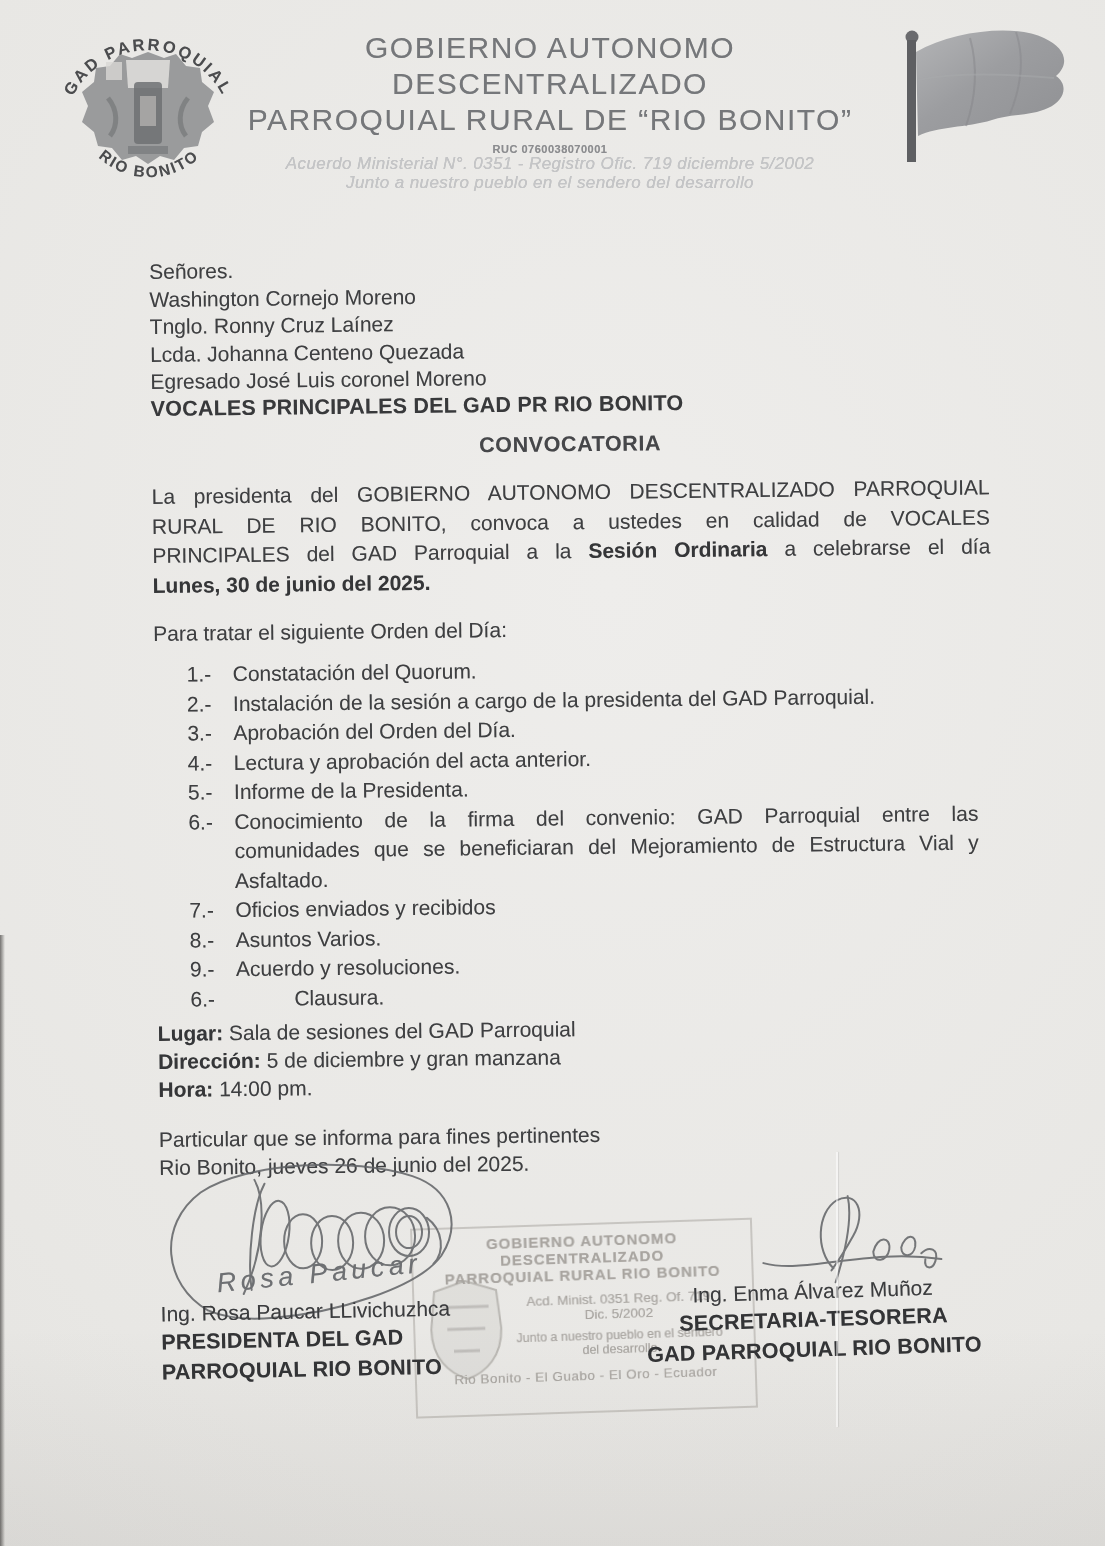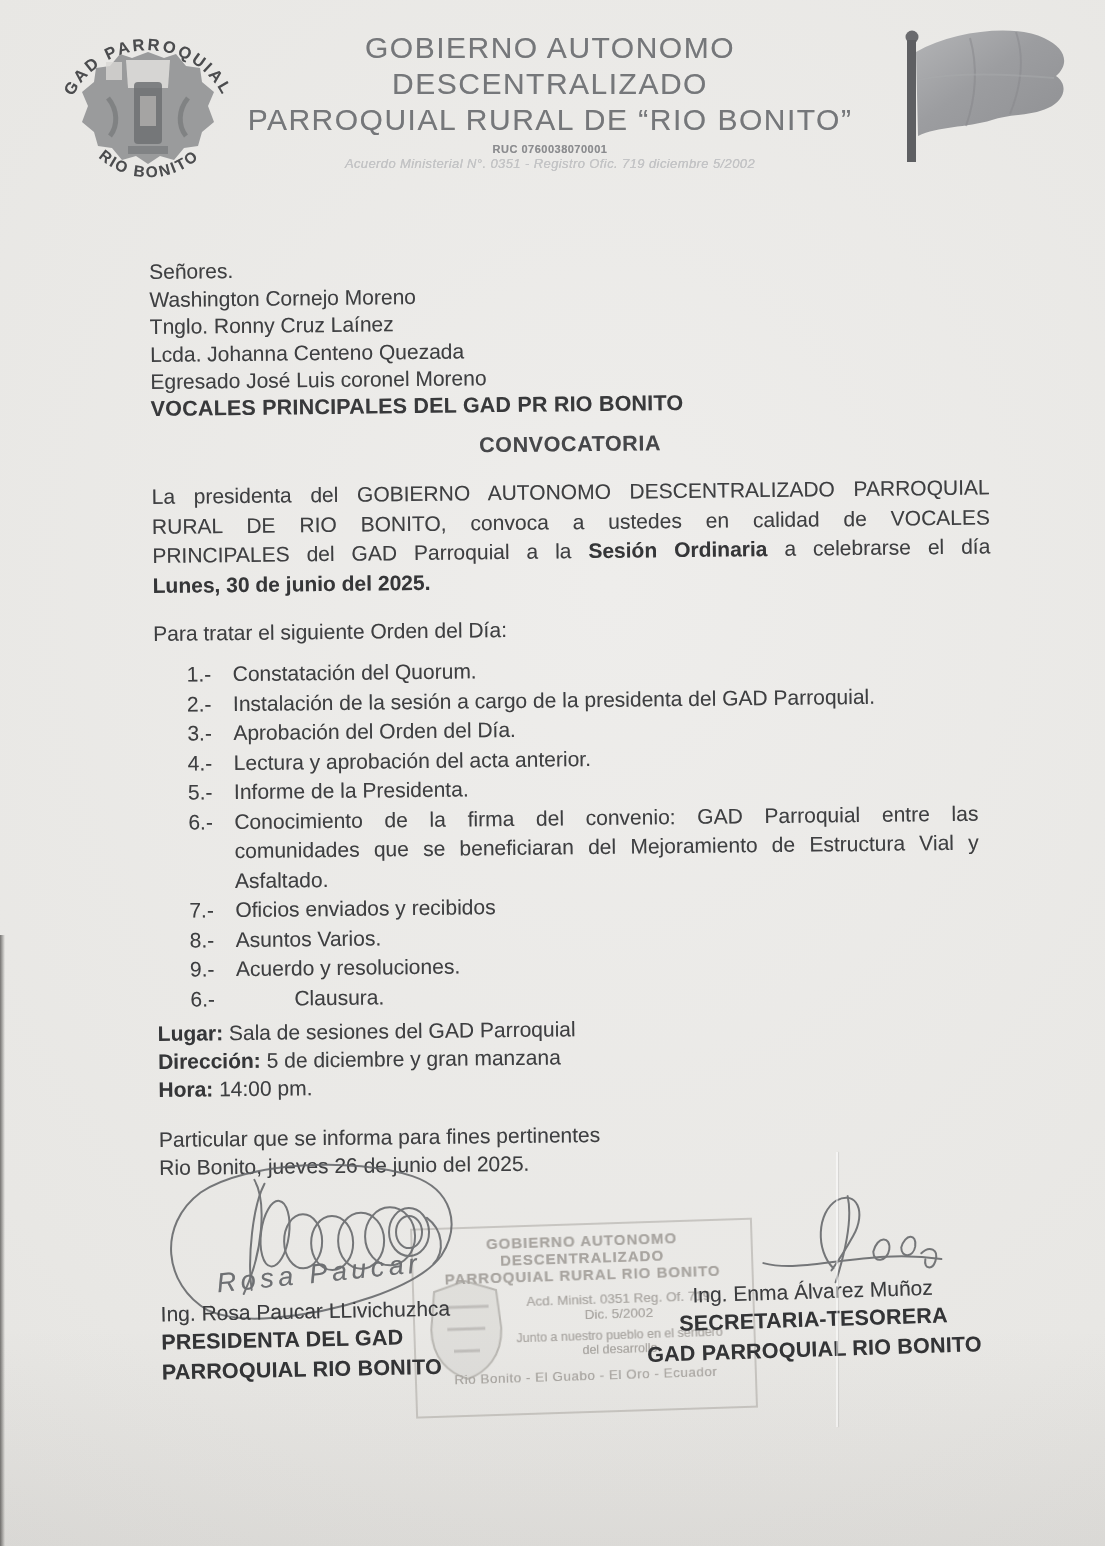--- a/index.html
+++ b/index.html
@@ -11,21 +11,21 @@
       radial-gradient(130% 110% at 55% 38%, #eeedeb 0%, #e8e7e4 55%, #e0dfdc 100%);
     color:#3e3f41;
   }
   .page{position:absolute;inset:0;text-shadow:0 0 .5px rgba(70,70,72,.30);}
 
   
   .logo{position:absolute;left:48px;top:18px;}
   .title-block{position:absolute;left:215px;top:30px;width:670px;text-align:center;}
   .org-line{font-size:30px;line-height:36px;letter-spacing:1.5px;color:#75777a;font-weight:400;}
   .ruc{margin-top:5px;font-size:11px;font-weight:700;color:#8b8c8f;letter-spacing:.5px;}
-  .subline{font-size:13px;line-height:18.5px;font-style:italic;color:#c4c5c7;letter-spacing:.4px;}
+  .subline{font-size:17px;line-height:18.5px;font-style:italic;color:#c4c5c7;letter-spacing:.4px;}
   .subline:first-of-type{margin-top:4px;}
   .flag{position:absolute;left:888px;top:22px;}
 
   
   .doc-body{position:absolute;inset:0;transform:rotate(-0.65deg);transform-origin:150px 350px;}
   .content{position:absolute;left:150px;top:250px;width:838px;font-size:21px;}
 
   .recipients{margin-top:8px;line-height:27.5px;}
   .recipients .role{font-weight:700;font-size:21.5px;letter-spacing:.2px;color:#38393b;}
   .doc-title{margin-top:14px;text-align:center;font-weight:700;font-size:21.5px;letter-spacing:.6px;color:#46474a;}
@@ -106,20 +106,21 @@
     <text font-size="15.5" font-weight="700" fill="#4b4c4e" letter-spacing="2">
       <textPath href="#arcBot" startOffset="50%" text-anchor="middle">RIO BONITO</textPath>
     </text>
   </svg>
 
   <div class="title-block">
     <div class="org-line">GOBIERNO AUTONOMO DESCENTRALIZADO</div>
     <div class="org-line">PARROQUIAL RURAL DE “RIO BONITO”</div>
     <div class="ruc">RUC 0760038070001</div>
     <div class="subline">Acuerdo Ministerial N°. 0351 - Registro Ofic. 719 diciembre 5/2002</div>
+    <div class="subline">Junto a nuestro pueblo en el sendero del desarrollo</div>
   </div>
 
   <svg class="flag" width="205" height="152" viewBox="0 0 205 152">
     <defs>
       <linearGradient id="fg" x1="0" y1="0" x2="1" y2="1">
         <stop offset="0" stop-color="#b3b4b6"></stop>
         <stop offset="0.45" stop-color="#9c9da0"></stop>
         <stop offset="1" stop-color="#8f9093"></stop>
       </linearGradient>
     </defs>

